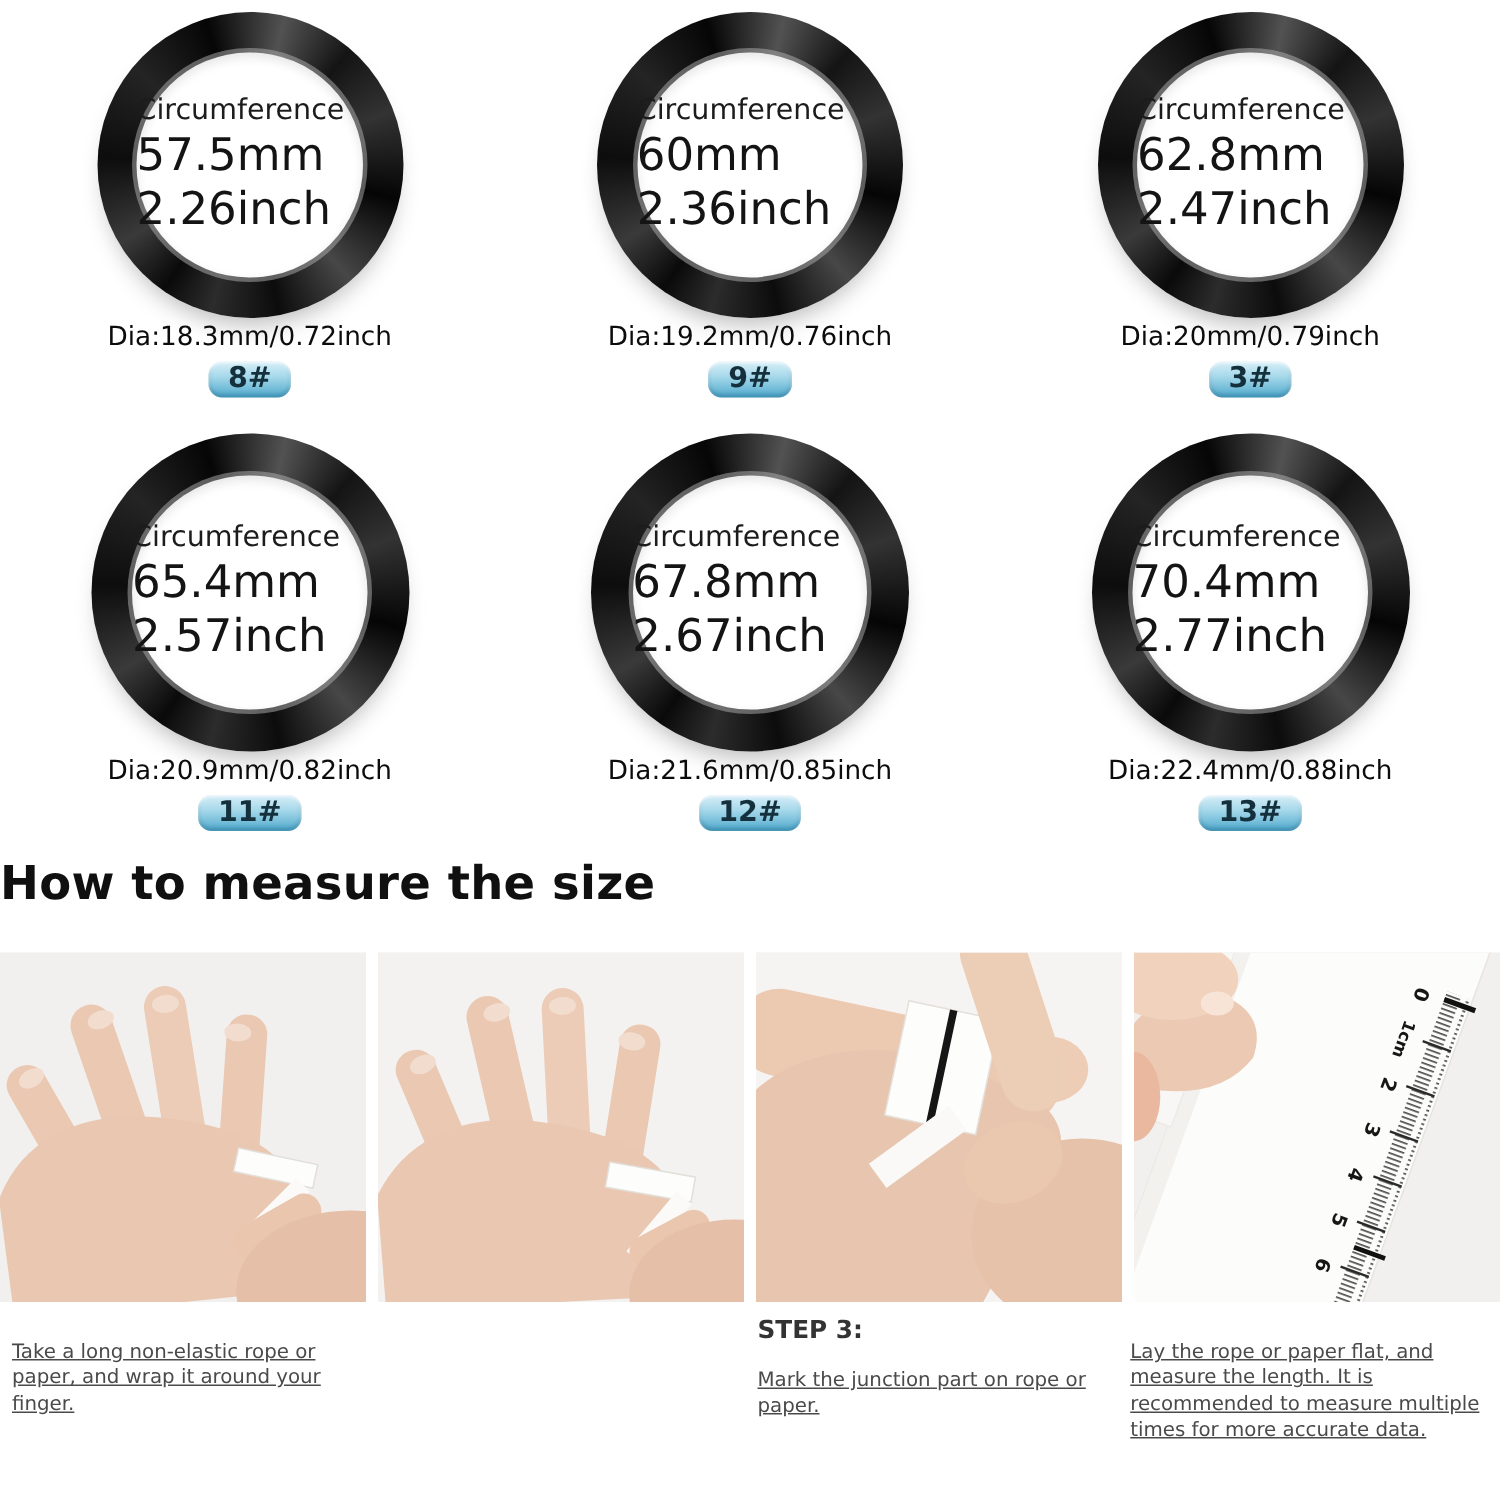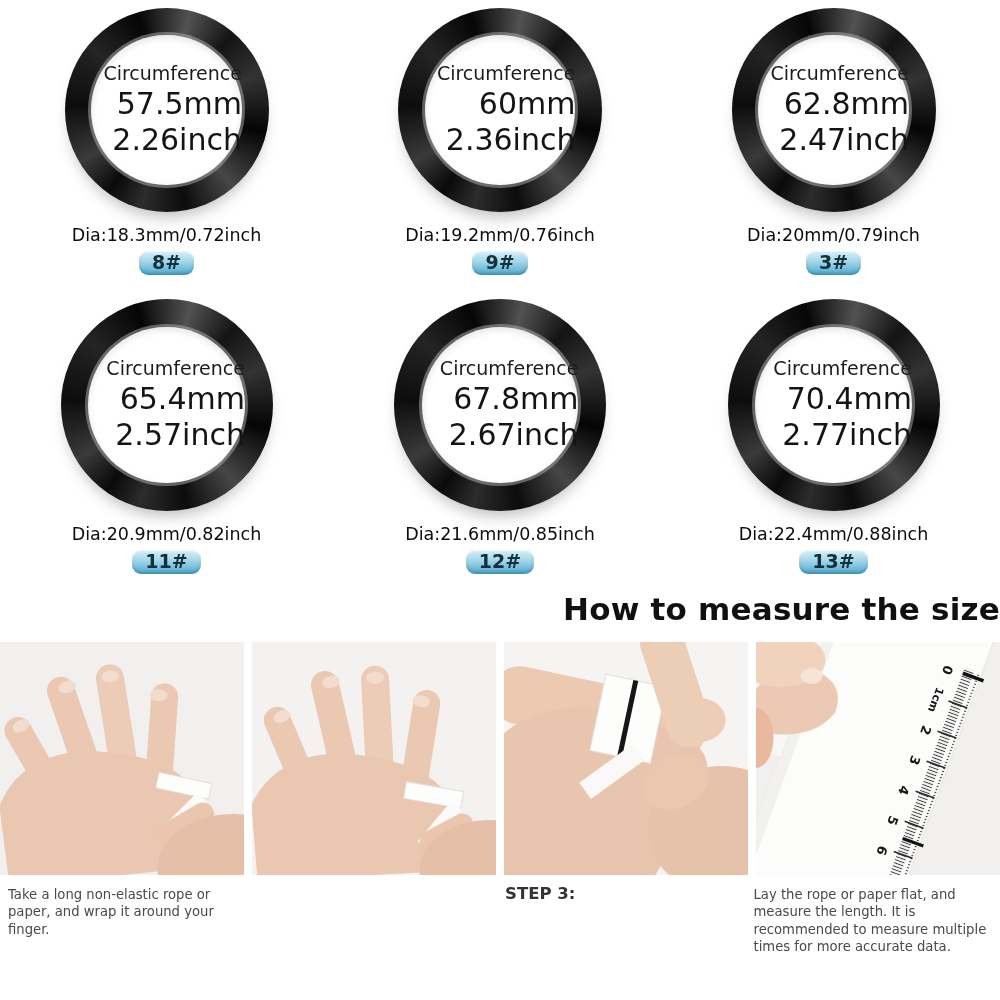--- a/index.html
+++ b/index.html
@@ -17,41 +17,41 @@
     background:conic-gradient(from 215deg,
       #0a0a0a 0deg, #3a3a3a 24deg, #0d0d0d 58deg, #242424 95deg, #060606 128deg,
       #525252 158deg, #141414 186deg, #333333 214deg, #050505 248deg, #474747 284deg,
       #0c0c0c 314deg, #2c2c2c 340deg, #0a0a0a 360deg);
     box-shadow:0 10px 16px -6px rgba(0,0,0,.28);
   }
   .row1 .ring { width:204px; height:204px; }
   .row2 .ring { width:212px; height:212px; }
   .hole {
     width:74%; height:74%; background:#ffffff; border-radius:50%;
-    display:flex; flex-direction:column; align-items:flex-end; justify-content:center;
+    display:flex; flex-direction:column; align-items:flex-start; justify-content:center;
     box-shadow:0 0 0 3px rgba(178,178,178,.5), inset 0 3px 7px rgba(0,0,0,.10);
   }
   .circ-label { font-size:19px; color:#1c1c1c; line-height:1.3; }
   .circ-val { font-size:30px; color:#141414; line-height:1.22; }
-  .dia { font-size:17.5px; color:#0c0c0c; margin-top:13px; }
+  .dia { font-size:17.5px; color:#0c0c0c; margin-top:3px; }
   .badge {
     margin-top:6px; padding:0 13px 2px; border-radius:9px;
     font-size:19px; font-weight:600; color:#14303d;
     background:linear-gradient(180deg,#d8eff8 0%, #a6d8ea 42%, #4fa9cd 100%);
     box-shadow:inset 0 1px 2px rgba(255,255,255,.75), inset 0 -2px 3px rgba(0,60,90,.28);
   }
 
   
-  .howto-title { text-align:right; font-size:31px; font-weight:700; color:#101010; margin:17px 0 15px; letter-spacing:.2px; }
+  .howto-title { text-align:left; font-size:31px; font-weight:700; color:#101010; margin:17px 0 28px; letter-spacing:.2px; }
   .photos { display:grid; grid-template-columns:repeat(4,1fr); gap:8px; height:233px; }
   .photo { overflow:hidden; background:#f2f0ee; }
   .photo svg { display:block; width:100%; height:100%; }
   .steps { display:grid; grid-template-columns:repeat(4,1fr); gap:8px; padding:9px 6px 0 8px; }
   .step-label { font-size:16.5px; font-weight:700; color:#333333; }
-  .step-text { font-size:13.2px; color:#4a4a4a; line-height:1.32; margin-top:2px; padding-right:4px; }
+  .step-text { font-size:13.2px; color:#4a4a4a; line-height:1.32; margin-top:16px; padding-right:4px;text-decoration:underline; }
 </style>
 </head>
 <body>
 
 <div class="page">
 
   <div class="ring-grid">
 
     <div class="cell row1">
       <div class="ring">
@@ -245,19 +245,20 @@
   </div>
 
   <div class="steps">
     <div class="step">
       <div class="step-text">Take a long non-elastic rope or paper, and wrap it around your finger.</div>
     </div>
     <div class="step">
     </div>
     <div class="step">
       <div class="step-label">STEP 3:</div>
+      <div class="step-text">Mark the junction part on rope or paper.</div>
     </div>
     <div class="step">
       <div class="step-text">Lay the rope or paper flat, and measure the length. It is recommended to measure multiple times for more accurate data.</div>
     </div>
   </div>
 
 </div>
 
 </body></html>

